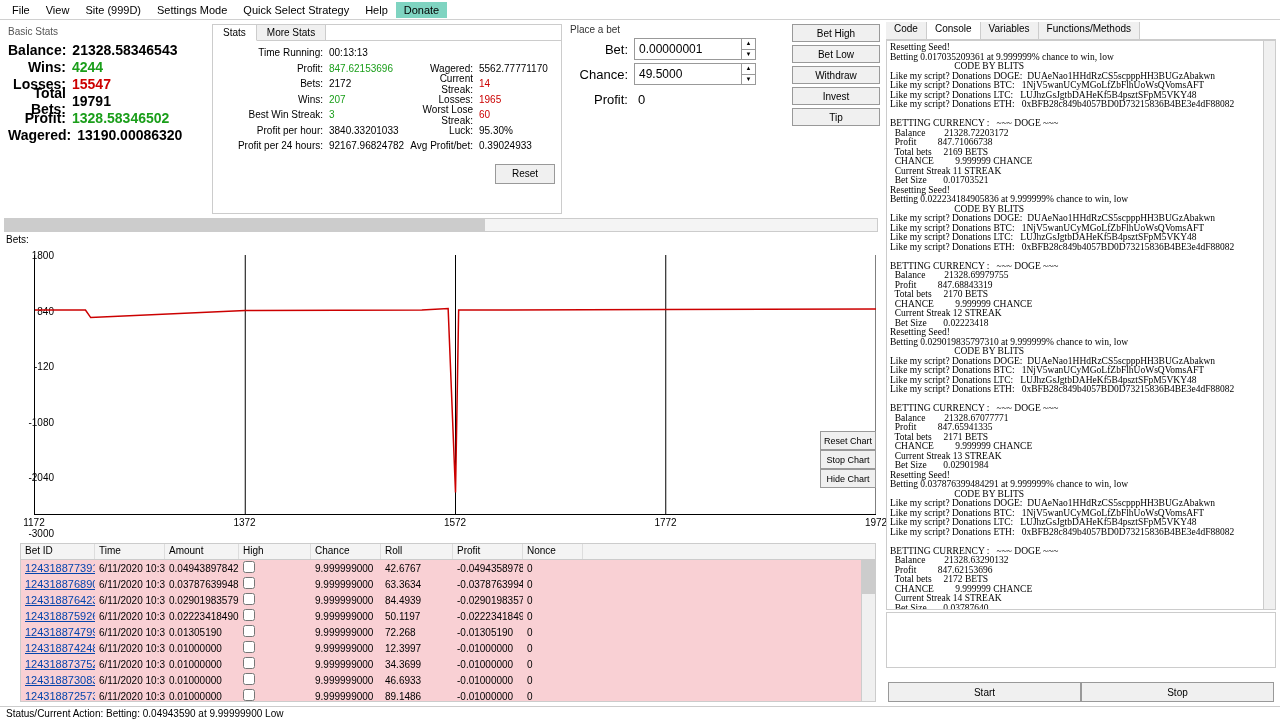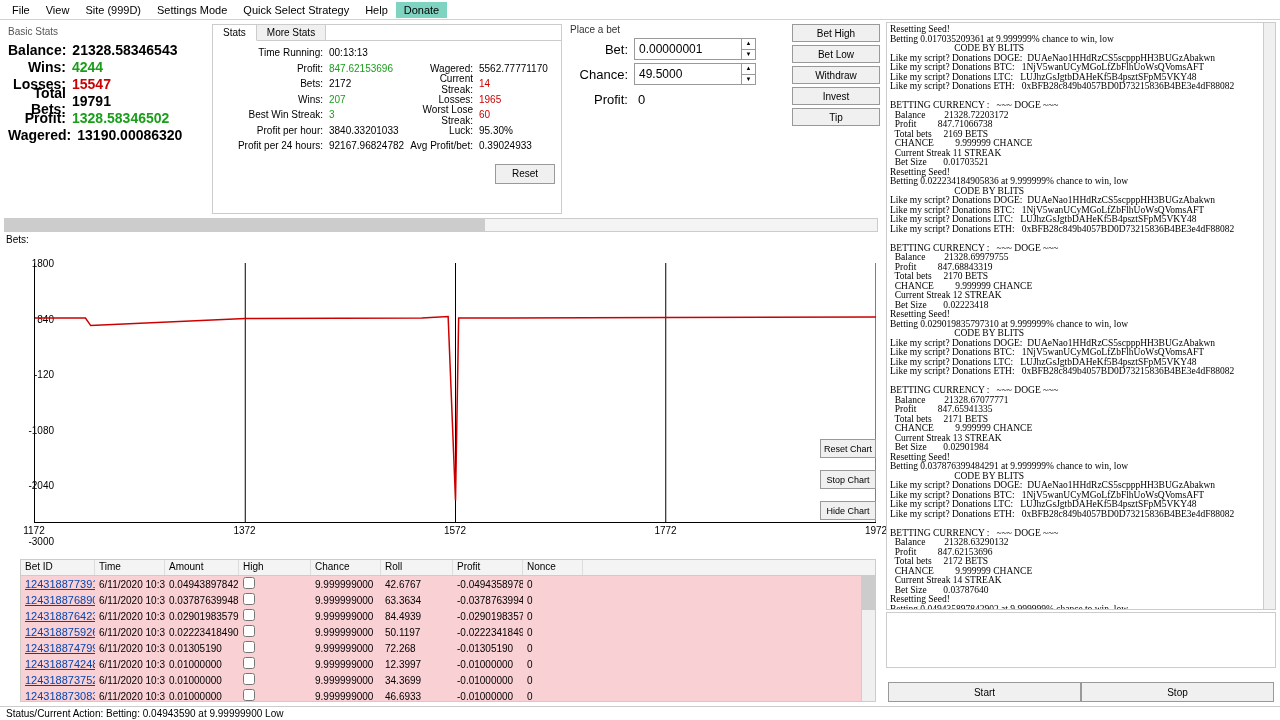--- a/index.html
+++ b/index.html
@@ -36,27 +36,27 @@
 .brow .bi{width:108px;height:22px;border:1px solid #999;padding:8px 4px;font-size:12px}
 .brow .spin{width:14px;height:22px;display:flex;flex-direction:column;border:1px solid #999;border-left:none}
 .brow .spin>div{flex:1;border-bottom:1px solid #999;font-size:6px;text-align:center;line-height:9px;cursor:pointer}
 .brow .spin>div:last-child{border-bottom:none}
 .brow .pv{font-size:13px;padding-left:4px}
 .actbtns{width:92px;display:flex;flex-direction:column;gap:3px;padding:4px 2px}
 .actbtns button{height:18px;border:1px solid #999;background:#f0f0f0;font-size:10px}
 .hscroll{height:14px;border:1px solid #ccc;background:#f4f4f4;position:relative;margin:0 4px}
 .hscroll .thumb{position:absolute;left:0;top:0;height:100%;width:55%;background:#ccc}
 .betslabel{font-size:10px;padding:2px 6px}
-.chartwrap{position:relative;height:278px;margin:16px 6px}
+.chartwrap{position:relative;height:278px;margin:8px 6px}
 .chart{position:absolute;left:28px;top:0;right:0;bottom:18px;border-left:1px solid #000;border-bottom:1px solid #000}
 .yticks{position:absolute;left:0;top:0;width:50px;height:100%}
 .ytick{position:absolute;right:2px;font-size:10px;transform:translateY(-50%)}
 .xticks{position:absolute;left:28px;right:0;bottom:0;height:16px}
 .xtick{position:absolute;font-size:10px;transform:translateX(-50%)}
-.chartbtns{position:absolute;right:0;bottom:20px;top:176px;display:flex;flex-direction:column;gap:12px}
+.chartbtns{position:absolute;right:0;bottom:20px;top:176px;display:flex;flex-direction:column;gap:0}
 .chartbtns button{width:56px;height:19px;border:1px solid #999;background:#f0f0f0;font-size:9px}
 .tablewrap{flex:1;margin:2px 6px 4px 20px;border:1px solid #ccc;position:relative;height:188px;overflow:hidden}
 .thead{display:flex;background:#f4f4f4;border-bottom:1px solid #ccc;height:16px}
 .thead>div{border-right:1px solid #ddd;padding:1px 4px;font-size:10px}
 .tbody{height:172px;overflow:hidden}
 .trow{display:flex;height:16px;align-items:center}
 .trow.pink{background:#f9d0d4}
 .trow>div{padding:0 4px;font-size:10px;white-space:nowrap;overflow:hidden}
 .c-id{width:74px}.c-time{width:70px}.c-amt{width:74px}.c-high{width:72px}.c-chance{width:70px}.c-roll{width:72px}.c-profit{width:70px}.c-nonce{width:60px}
 .betid{color:#0645ad;text-decoration:underline}
@@ -352,20 +352,26 @@
             <div class="c-nonce">0</div>
           </div>
         </div>
     <div class="vbar">
           <div class="vthumb"></div>
         </div>
   </div>
 </div>
 
 <div class="right">
+  <div class="rtabs">
+    <div class="rtab">Code</div>
+    <div class="rtab active">Console</div>
+    <div class="rtab">Variables</div>
+    <div class="rtab">Functions/Methods</div>
+  </div>
   <div class="console">Resetting Seed!
 Betting 0.017035209361 at 9.999999% chance to win, low
                            CODE BY BLITS
 Like my script? Donations DOGE:  DUAeNao1HHdRzCS5scpppHH3BUGzAbakwn
 Like my script? Donations BTC:   1NjV5wanUCyMGoLfZbFlhUoWsQVomsAFT
 Like my script? Donations LTC:   LUJhzGsJgtbDAHeKf5B4psztSFpM5VKY48
 Like my script? Donations ETH:   0xBFB28c849b4057BD0D73215836B4BE3e4dF88082
 
 BETTING CURRENCY :   ~~~ DOGE ~~~
   Balance        21328.72203172

